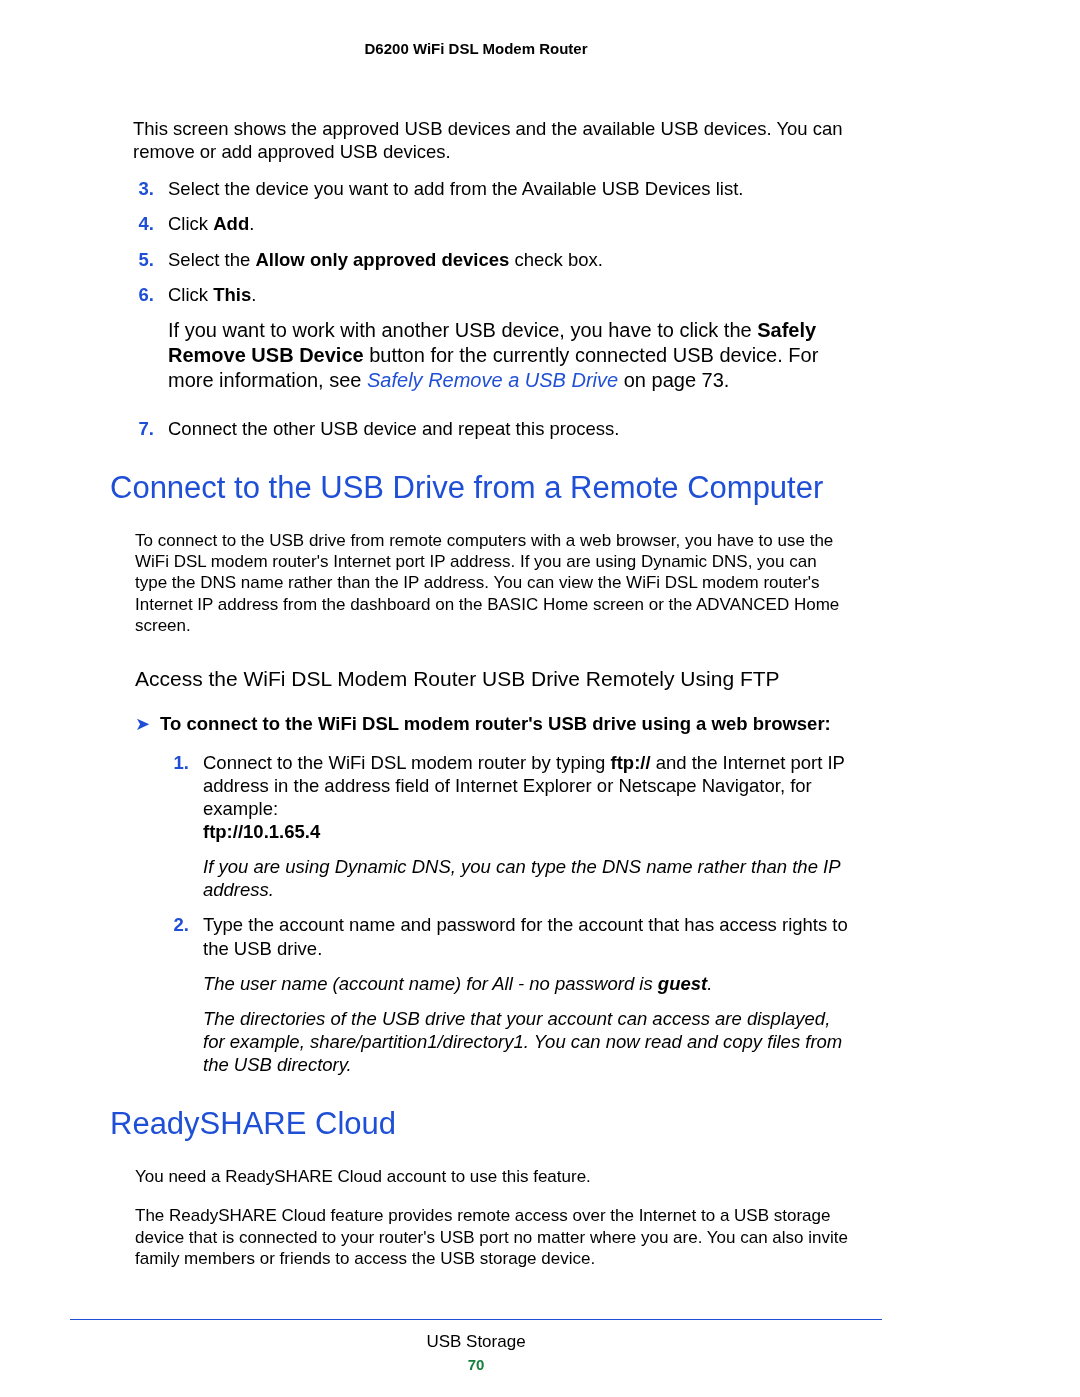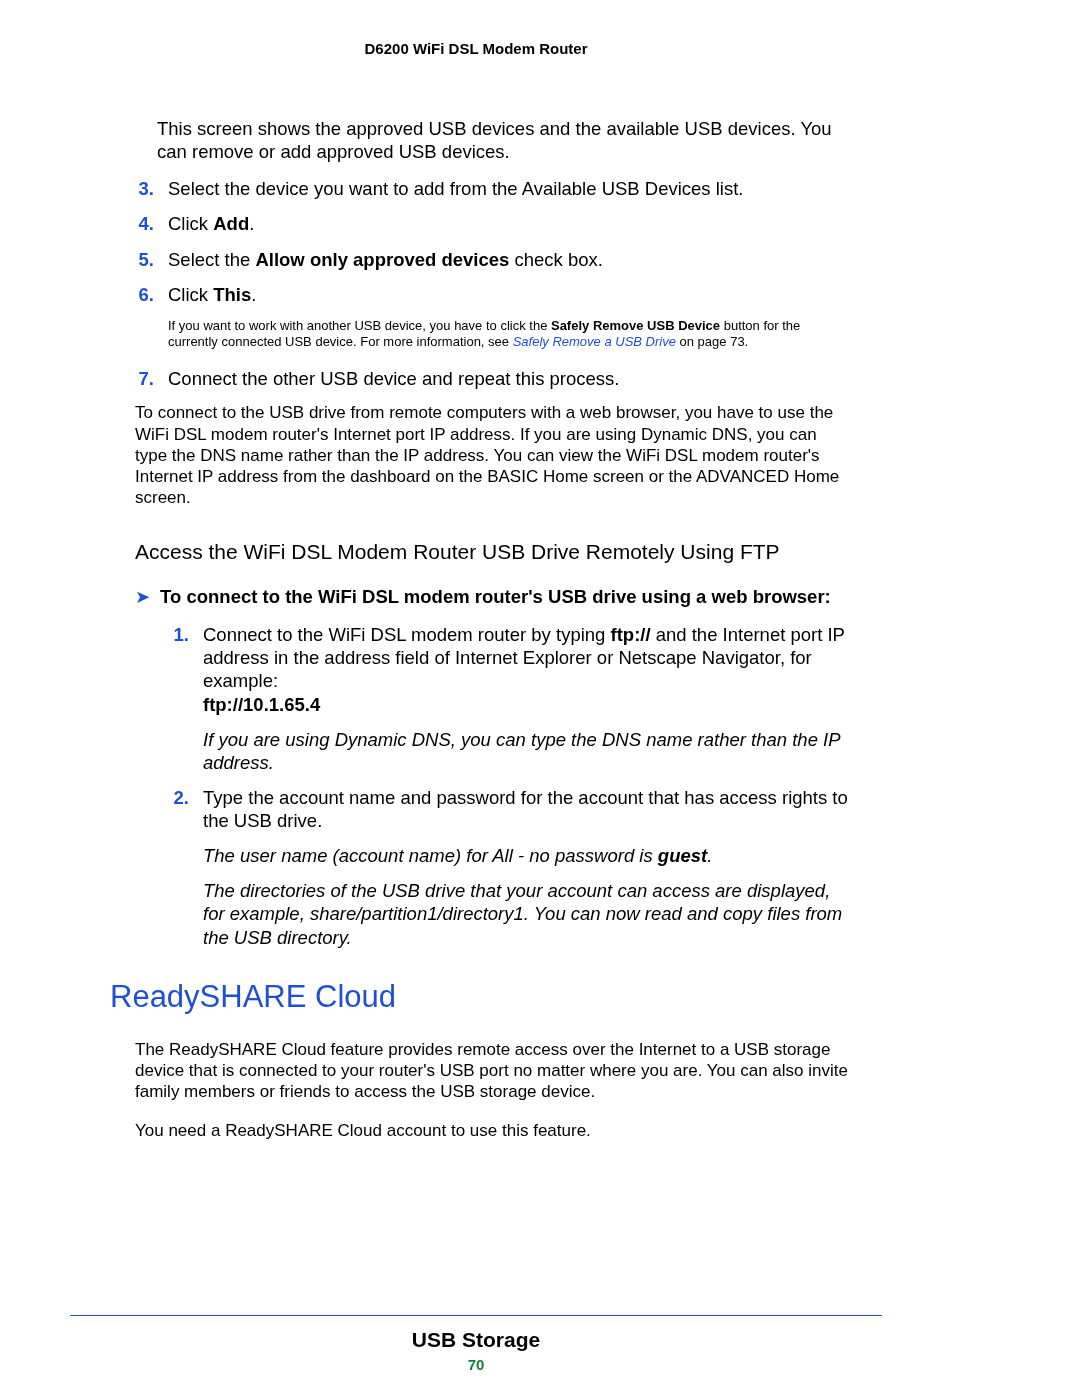--- a/index.html
+++ b/index.html
@@ -18,21 +18,21 @@
   }
   .doc-header {
     text-align: center;
     font-weight: bold;
     font-size: 15px;
     margin-bottom: 60px;
   }
   .intro-para {
     font-size: 18.5px;
     line-height: 1.25;
-    margin-left: 87px;
+    margin-left: 63px;
     margin-right: 30px;
     margin-bottom: 14px;
   }
   ol.numbered {
     list-style: none;
     padding: 0;
     margin: 0 30px 0 60px;
   }
   ol.numbered > li {
     position: relative;
@@ -44,24 +44,24 @@
   ol.numbered > li .num {
     position: absolute;
     left: 0;
     top: 0;
     color: #1f4fd6;
     font-weight: bold;
     text-align: right;
     width: 24px;
   }
   .sub-para {
-    font-size: 13px;
+    font-size: 20px;
     line-height: 1.25;
     margin-top: 12px;
-    margin-bottom: 17px;
+    margin-bottom: 24px;
   }
   .h1blue {
     color: #1f4fd6;
     font-family: "Trebuchet MS", "Gill Sans", Arial, sans-serif;
     font-size: 31px;
     font-weight: normal;
     margin: 30px 30px 24px 40px;
   }
   .body-para {
     font-size: 17px;
@@ -96,22 +96,22 @@
   .footer {
     position: absolute;
     bottom: 24px;
     left: 70px;
     right: 70px;
     text-align: center;
     border-top: 1px solid #1f4fd6;
     padding-top: 12px;
   }
   .footer-title {
-    font-weight: bold;
-    font-size: 21px;
+    font-weight: normal;
+    font-size: 17px;
     margin-bottom: 4px;
   }
   .footer-page {
     color: #15803d;
     font-weight: bold;
     font-size: 15px;
   }
   .nested-body {
     margin-top: 12px;
     margin-bottom: 10px;
@@ -150,20 +150,21 @@
       <div class="sub-para">
         <span>If you want to work with another USB device, you have to click the </span><span class="bold">Safely Remove USB Device</span><span> button for the currently connected USB device. For more information, see </span><span class="link-style">Safely Remove a USB Drive</span><span> on page 73.</span>
       </div>
     </li>
     <li>
       <span class="num">7.</span>
       <span>Connect the other USB device and repeat this process.</span>
     </li>
   </ol>
 
+  <h1 class="h1blue">Connect to the USB Drive from a Remote Computer</h1>
 
   <div class="body-para">To connect to the USB drive from remote computers with a web browser, you have to use the WiFi DSL modem router's Internet port IP address. If you are using Dynamic DNS, you can type the DNS name rather than the IP address. You can view the WiFi DSL modem router's Internet IP address from the dashboard on the BASIC Home screen or the ADVANCED Home screen.</div>
 
   <h2 class="h2black">Access the WiFi DSL Modem Router USB Drive Remotely Using FTP</h2>
 
   <div class="arrow-line">
     <span class="arrow">➤</span>
     <span class="bold">To connect to the WiFi DSL modem router's USB drive using a web browser:</span>
   </div>
 
@@ -179,21 +180,21 @@
       <span>Type the account name and password for the account that has access rights to the USB drive.</span>
       <div class="nested-body">
         <span>The user name (account name) for All - no password is </span><span class="bold">guest</span><span>.</span>
       </div>
       <div class="nested-body">The directories of the USB drive that your account can access are displayed, for example, share/partition1/directory1. You can now read and copy files from the USB directory.</div>
     </li>
   </ol>
 
   <h1 class="h1blue">ReadySHARE Cloud</h1>
 
+  <div class="body-para">You need a ReadySHARE Cloud account to use this feature.</div>
   <div class="body-para">The ReadySHARE Cloud feature provides remote access over the Internet to a USB storage device that is connected to your router's USB port no matter where you are. You can also invite family members or friends to access the USB storage device.</div>
-  <div class="body-para">You need a ReadySHARE Cloud account to use this feature.</div>
 
   <div class="footer">
     <div class="footer-title">USB Storage</div>
     <div class="footer-page">70</div>
   </div>
 
 </div>
 
 </body></html>

